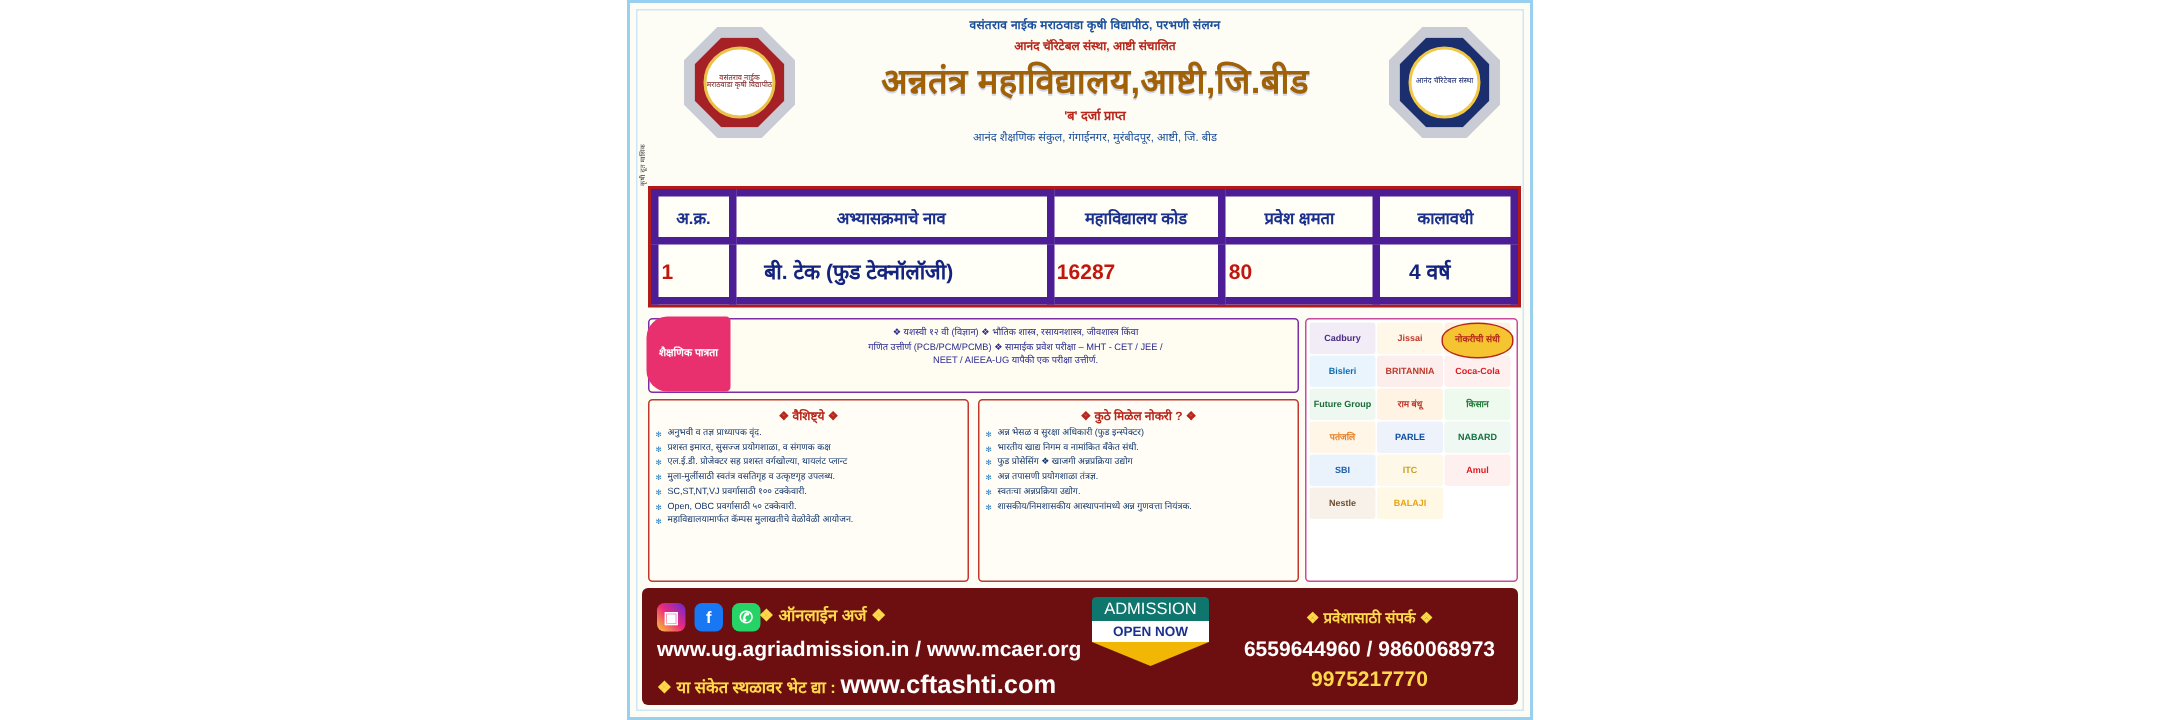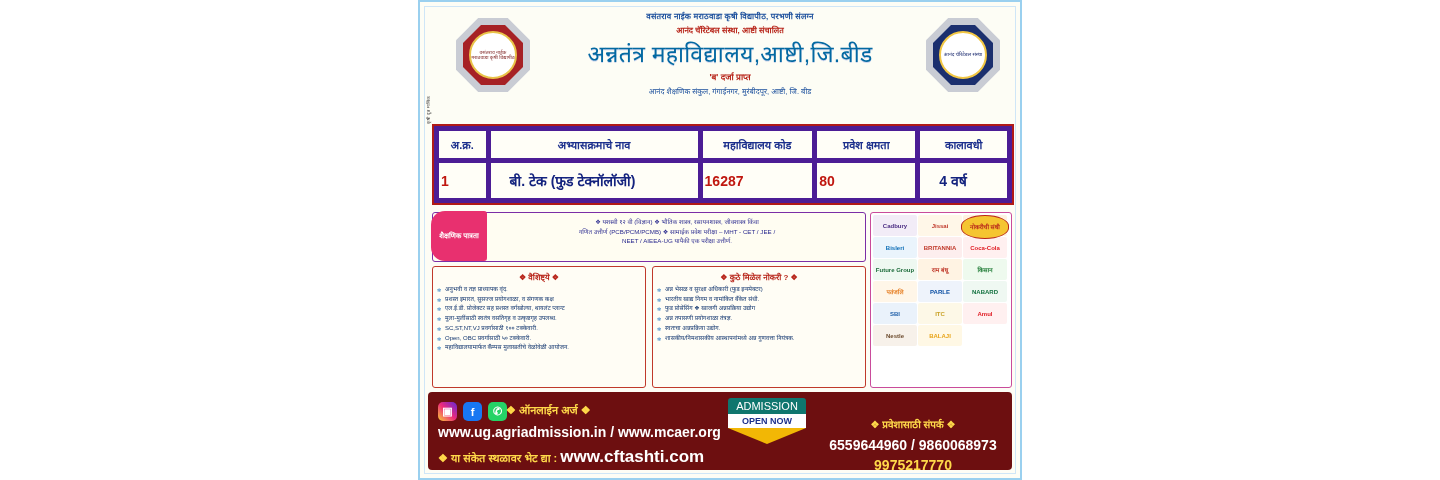--- a/index.html
+++ b/index.html
@@ -9,21 +9,21 @@
   .inner{position:absolute;left:4px;top:4px;right:4px;bottom:4px;border:1px solid #cfe6f7;box-sizing:border-box;}
 
   
   .side-vert{position:absolute;left:6px;top:52px;width:14px;height:70px;writing-mode:vertical-rl;transform:rotate(180deg);
     font-size:4.5px;color:#444;letter-spacing:.2px;}
 
   
   .head{position:absolute;left:28px;top:8px;right:8px;height:108px;}
   .hline1{text-align:center;font-size:8px;color:#1b4f9c;font-weight:bold;letter-spacing:.2px;}
   .hline2{text-align:center;font-size:8px;color:#b8261b;font-weight:bold;margin-top:3px;}
-  .htitle{text-align:center;font-size:23px;color:#0369a1;font-weight:normal;margin-top:2px;letter-spacing:.3px;
+  .htitle{text-align:center;font-size:23px;color:#a16207;font-weight:bold;margin-top:2px;letter-spacing:.3px;
     text-shadow:0 1px 0 #cfd6ef;}
   .hsub{text-align:center;font-size:8.5px;color:#b8261b;font-weight:bold;margin-top:2px;}
   .hline3{text-align:center;font-size:7.5px;color:#1b4f9c;margin-top:4px;}
 
   
   .logo{position:absolute;width:74px;height:74px;top:16px;}
   .logo.left{left:36px;}
   .logo.right{right:20px;}
   .oct{width:74px;height:74px;background:#c9ccd4;clip-path:polygon(30% 0,70% 0,100% 30%,100% 70%,70% 100%,30% 100%,0 70%,0 30%);
     display:flex;align-items:center;justify-content:center;}
@@ -74,21 +74,21 @@
   .fb{background:#1877f2;}
   .wa{background:#25d366;}
   .f-online{position:absolute;left:78px;top:10px;font-size:11px;color:#ffd94a;font-weight:bold;}
   .f-url1{position:absolute;left:10px;top:32px;font-size:14px;color:#ffffff;font-weight:bold;}
   .f-url2{position:absolute;left:10px;top:55px;font-size:11px;color:#ffd94a;font-weight:bold;}
   .f-url2 b{color:#fff;font-size:17px;}
   .adm{position:absolute;left:300px;top:6px;width:78px;text-align:center;}
   .adm-t{background:#0f766e;color:#fff;font-size:11px;font-weight:normal;padding:2px 0;border-radius:3px 3px 0 0;}
   .adm-b{background:#fff;color:#1b2f8c;font-size:9px;font-weight:bold;padding:2px 0;}
   .adm-tri{width:0;height:0;border-left:39px solid transparent;border-right:39px solid transparent;border-top:16px solid #f2b705;}
-  .f-contact{position:absolute;left:392px;top:25px;right:6px;text-align:center;}
+  .f-contact{position:absolute;left:392px;top:12px;right:6px;text-align:center;}
   .f-c-title{font-size:10px;color:#ffd94a;font-weight:bold;}
   .f-c-num{font-size:14px;color:#ffffff;font-weight:bold;margin-top:6px;}
   .f-c-num2{font-size:14px;color:#ffd94a;font-weight:bold;margin-top:4px;}
 </style>
 </head>
 <body>
 
 <div class="page">
   <div class="poster">
     <div class="inner"></div>

